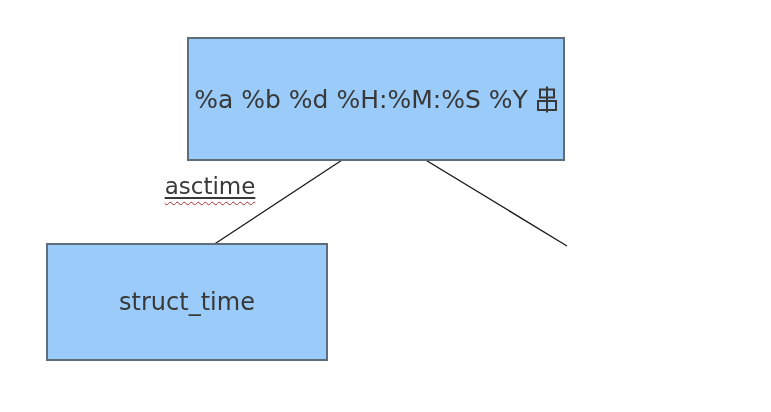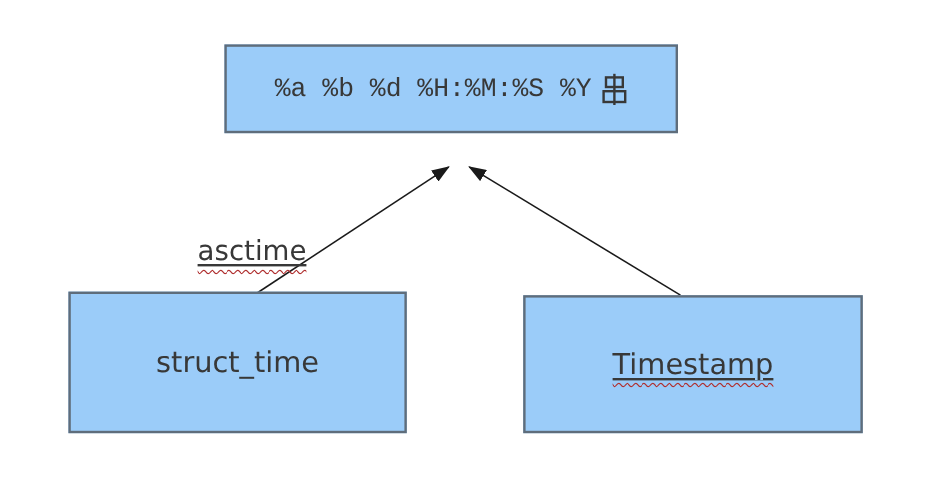--- a/index.html
+++ b/index.html
@@ -29,31 +29,30 @@
   }
   .arrows line { stroke: var(--arrow); stroke-width: 1.3px; }
   .arrow-head { fill: var(--arrow); }
   .node {
     position: absolute;
     background: var(--node-fill);
     border: 2px solid var(--node-border);
     display: flex; align-items: center; justify-content: center;
     color: var(--text);
   }
-  .node-top   { left: 187px; top: 37px;  width: 378px; height: 74px;  font-size: 22px; font-family: Liberation Mono, monospace; }
-  .node-left  { left: 57px;  top: 243px; width: 282px; height: 118px; font-size: 24px; }
+  .node-top   { left: 187px; top: 37px;  width: 378px; height: 124px;  font-size: 25px; }
+  .node-left  { left: 46px;  top: 243px; width: 282px; height: 118px; font-size: 24px; }
   .node-right { left: 436px; top: 246px; width: 283px; height: 115px; font-size: 24px; }
   .node-label { white-space: nowrap; display: inline-flex; align-items: center; }
   .edge-label {
     position: absolute;
     font-size: 23px;
     color: var(--text);
     text-align: center;
     white-space: nowrap;
-    margin-top: 24px;
   }
   .edge-label-asctime { left: 130px; top: 173px; width: 160px; }
   .edge-label-ctime   { left: 459px; top: 171px; width: 160px; }
   
   .u {
     text-decoration-line: underline;
     text-decoration-style: solid;
     text-decoration-color: var(--text);
     text-decoration-thickness: 1.5px;
     text-underline-offset: 3px;
@@ -106,17 +105,14 @@
 
   <div class="edge-label edge-label-asctime">
     <span class="u"><span class="wavy">asctime</span></span>
   </div>
 
 
   <div class="node node-left">
     <span class="node-label">struct_time</span>
   </div>
 
-  <div class="node node-right">
-    <span class="u"><span class="wavy">Timestamp</span></span>
-  </div>
 
 </div>
 
 </body></html>

